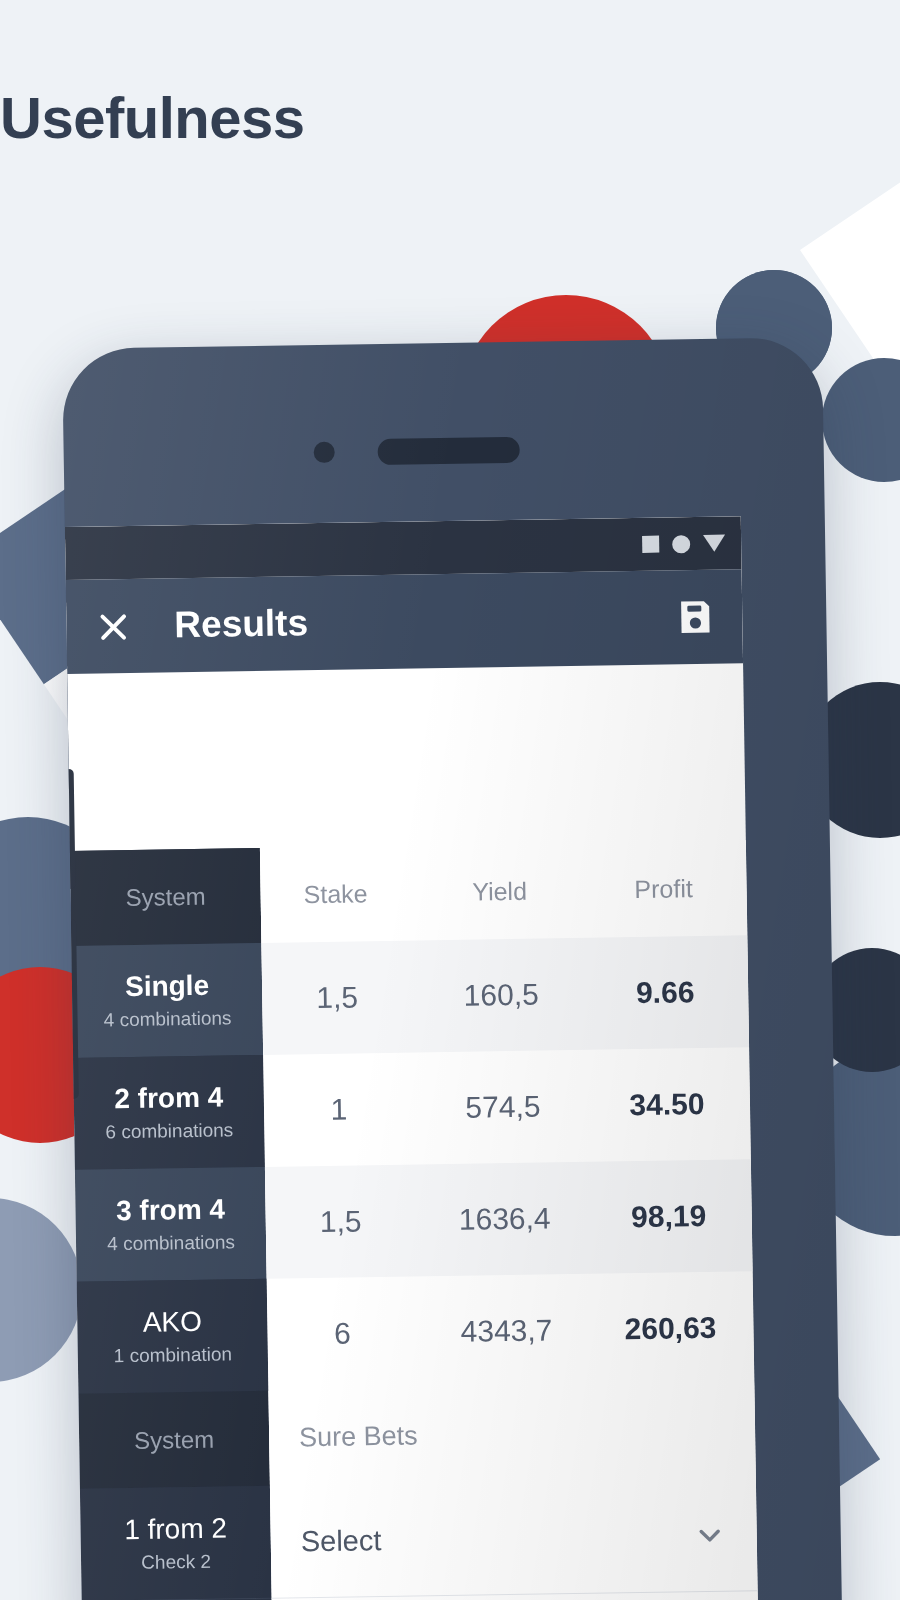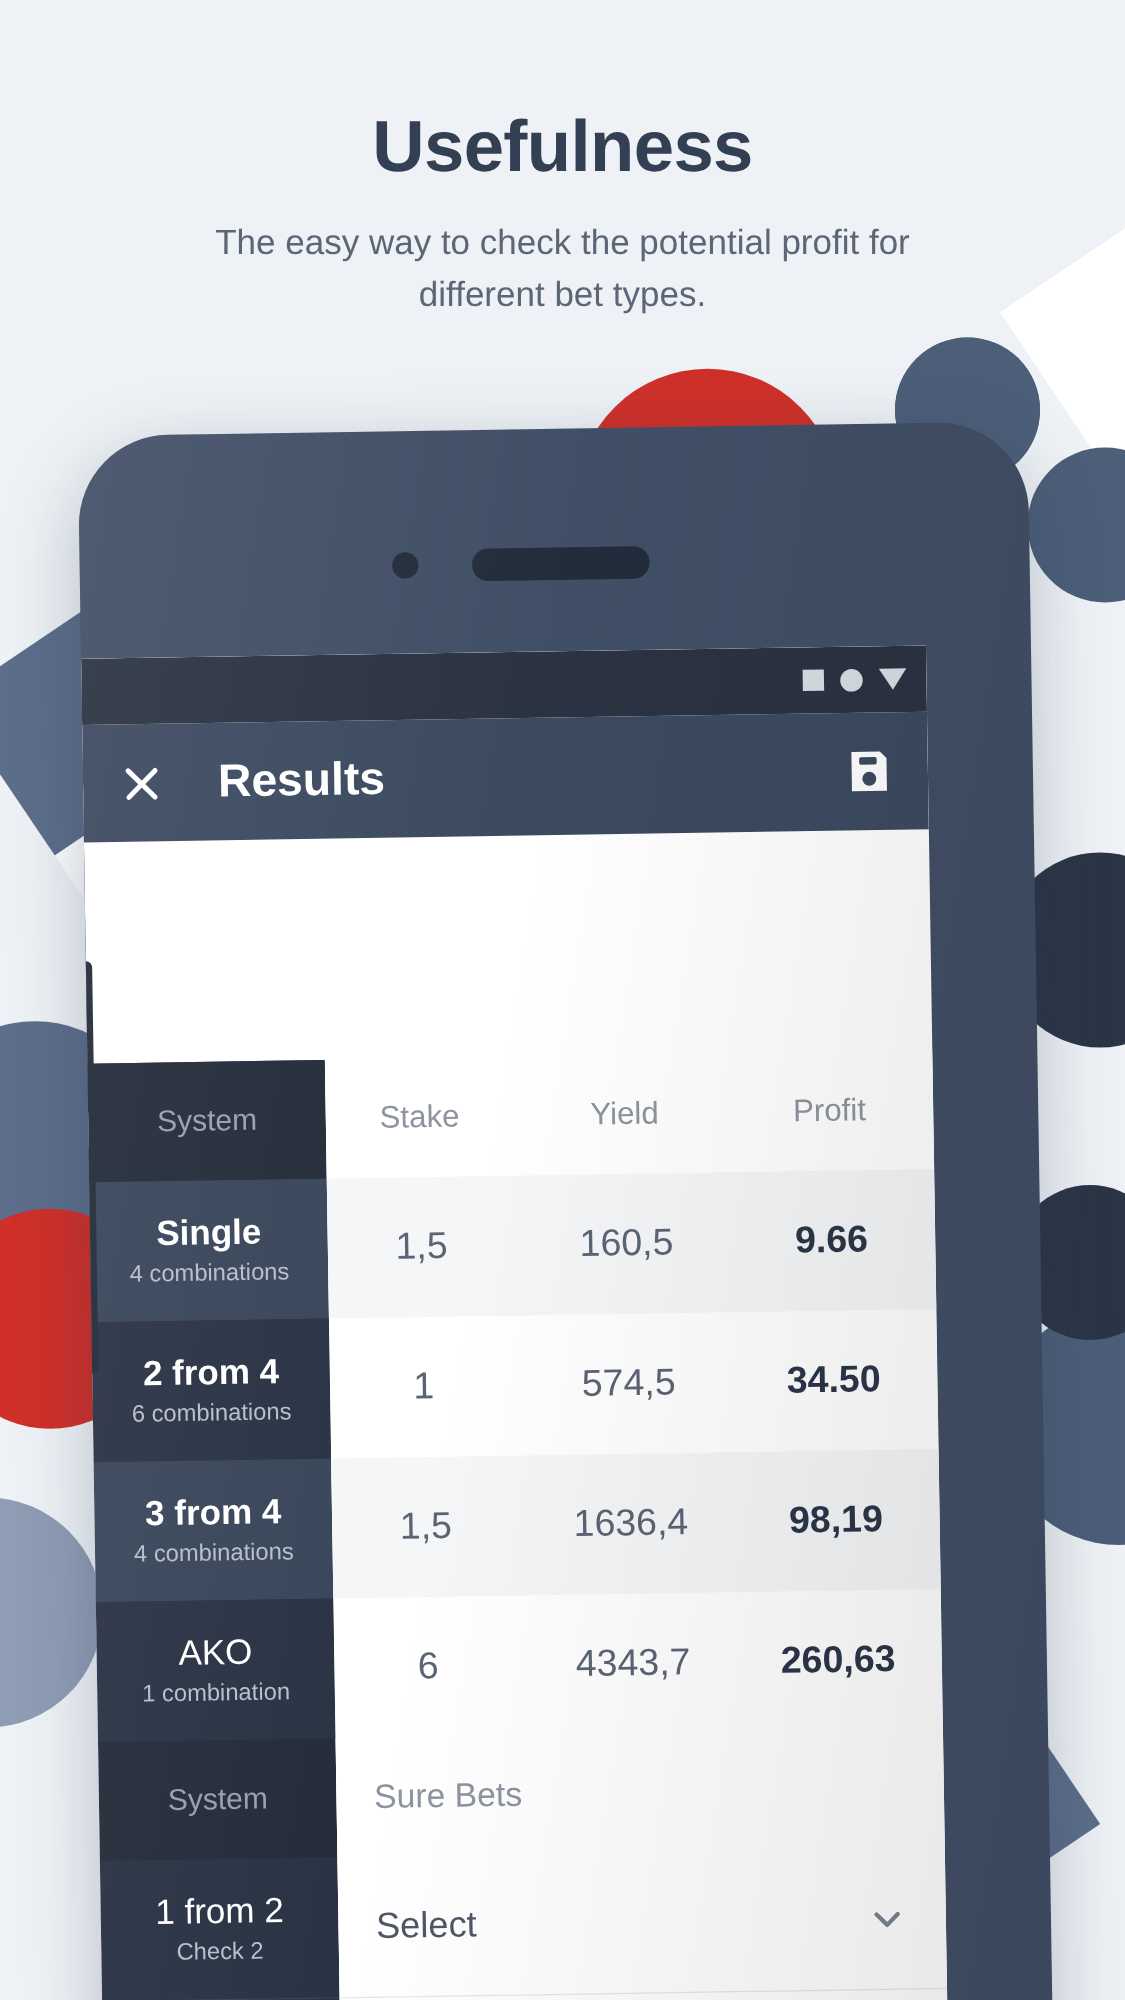--- a/index.html
+++ b/index.html
@@ -11,21 +11,21 @@
     position:relative;
   }
 
   
   #bg { position:absolute; inset:0; overflow:hidden; z-index:0; }
   #bg svg { position:absolute; top:0; left:0; }
 
   
   .headline-wrap{
     position:absolute; top:0; left:0; width:900px; z-index:5;
-    text-align:center; padding-top:88px;
+    padding-top:88px;
   }
   .headline{
     font-size:58px; font-weight:bold; color:#333f52;
     letter-spacing:-0.5px; line-height:1.05;
   }
   .subheadline{
     margin-top:24px; font-size:28px; color:#5b6676; line-height:1.5;
     padding:0 150px;
   }
 
@@ -198,21 +198,20 @@
       <circle cx="872" cy="1010" r="62" fill="#2b3546"></circle>
 
       <circle cx="566" cy="400" r="105" fill="#d0302a"></circle>
       <circle cx="774" cy="328" r="58" fill="#4c5e78"></circle>
     </g>
   </svg>
 </div>
 
 <div class="headline-wrap">
   <div class="headline">Usefulness</div>
-  <div class="subheadline">The easy way to check the potential profit for different bet types.</div>
 </div>
 
 <div class="phone">
   <div class="sidebtn" style="top:420px; height:120px;"></div>
   <div class="sidebtn" style="top:570px; height:180px;"></div>
 
   <div class="cam"></div>
   <div class="speaker"></div>
 
   <div class="screen">

